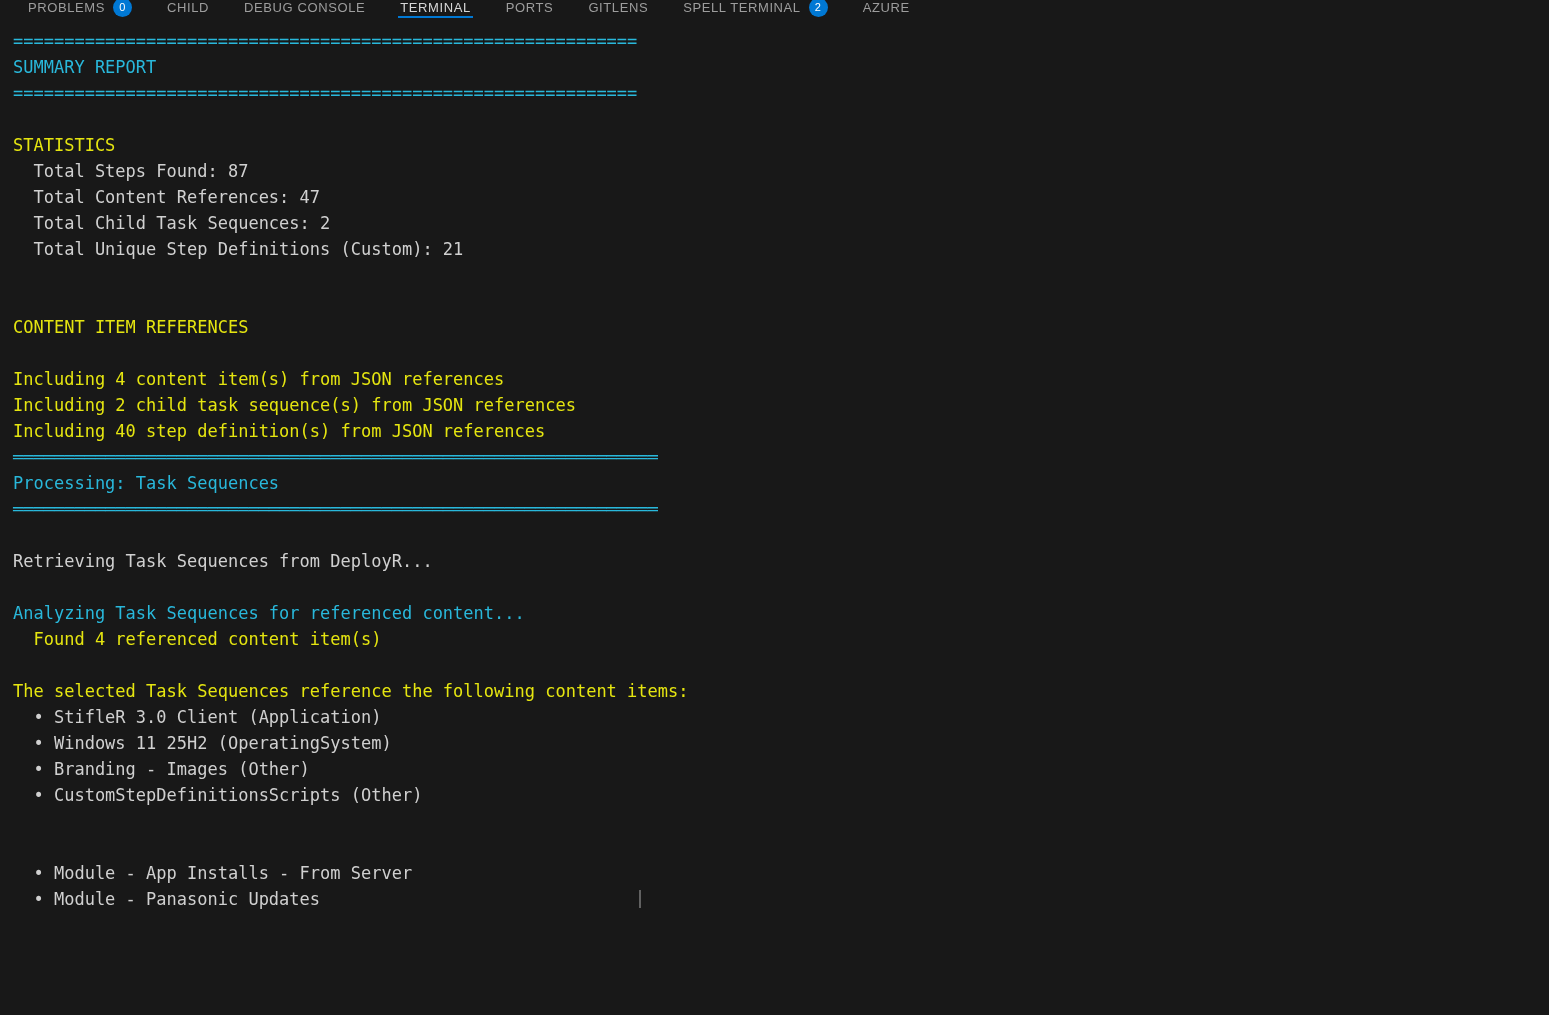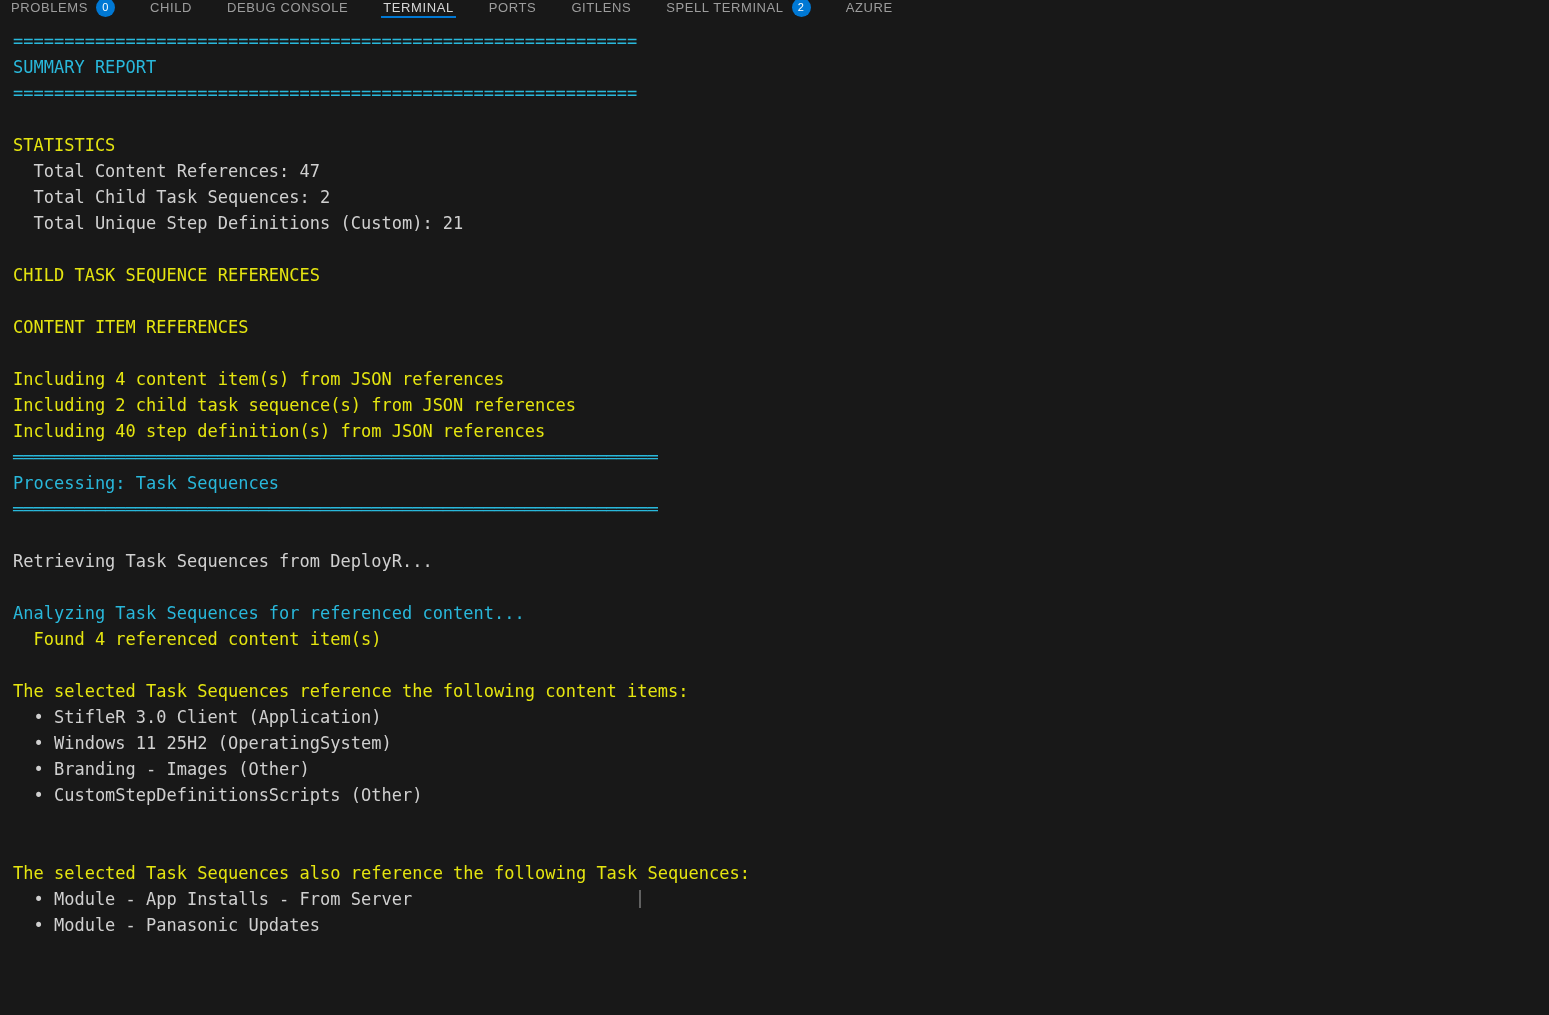--- a/index.html
+++ b/index.html
@@ -12,21 +12,21 @@
 
   
   .tabbar {
     position: absolute;
     top: 0; left: 0; right: 0;
     height: 26px;
     overflow: hidden;
     display: flex;
     align-items: flex-start;
     gap: 35px;
-    padding-left: 11px;
+    padding-left: 28px;
     background: var(--bg, #181818);
   }
   .tab {
     position: relative;
     display: flex;
     align-items: center;
     gap: 8px;
     margin-top: -5px;
     height: 24px;
     color: var(--tab_inactive, #9d9d9d);
@@ -143,30 +143,30 @@
     <div class="line cyan">=============================================================</div>
 
     <div class="line cyan">SUMMARY REPORT</div>
 
     <div class="line cyan">=============================================================</div>
 
     <div class="line white"></div>
 
     <div class="line yellow">STATISTICS</div>
 
+    <div class="line white">  Total Steps Found: 87</div>
 
     <div class="line white">  Total Content References: 47</div>
 
     <div class="line white">  Total Child Task Sequences: 2</div>
 
     <div class="line white">  Total Unique Step Definitions (Custom): 21</div>
 
     <div class="line white"></div>
 
-    <div class="line yellow">CHILD TASK SEQUENCE REFERENCES</div>
 
     <div class="line white"></div>
 
     <div class="line yellow">CONTENT ITEM REFERENCES</div>
 
     <div class="line white"></div>
 
     <div class="line yellow">Including 4 content item(s) from JSON references</div>
 
     <div class="line yellow">Including 2 child task sequence(s) from JSON references</div>
@@ -198,21 +198,20 @@
     <div class="line white">  • Windows 11 25H2 (OperatingSystem)</div>
 
     <div class="line white">  • Branding - Images (Other)</div>
 
     <div class="line white">  • CustomStepDefinitionsScripts (Other)</div>
 
     <div class="line white"></div>
 
     <div class="line white"></div>
 
-    <div class="line yellow">The selected Task Sequences also reference the following Task Sequences:</div>
 
     <div class="line white">  • Module - App Installs - From Server</div>
 
     <div class="line white">  • Module - Panasonic Updates</div>
 
   </main>
 
 <div class="ibeam-cursor"></div>
 
 </body></html>

